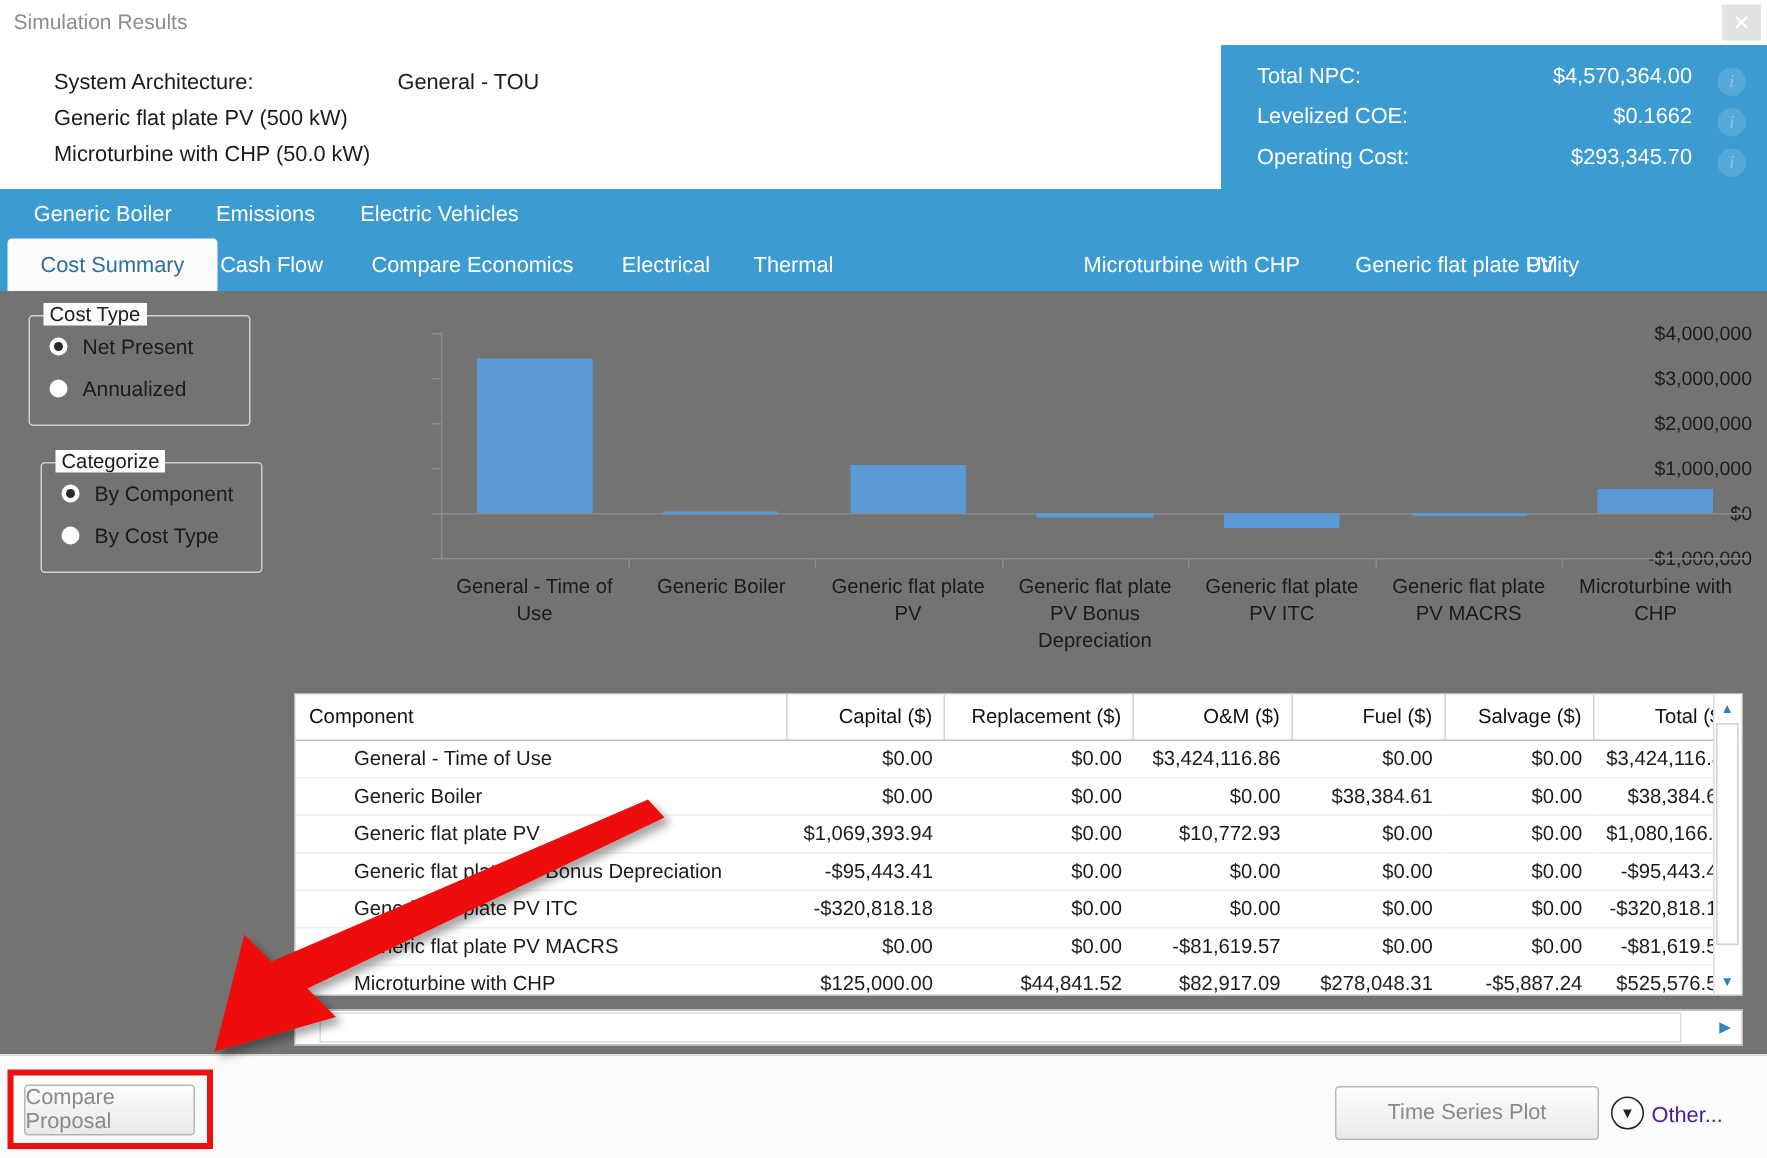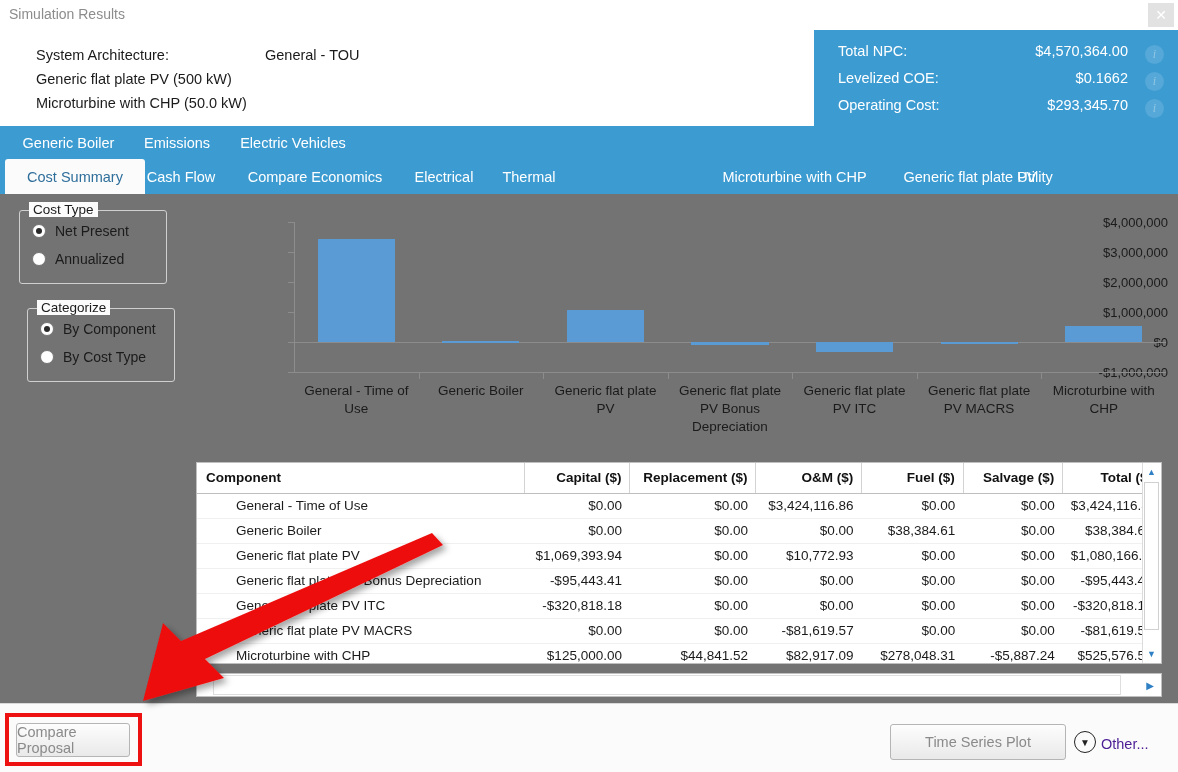--- a/index.html
+++ b/index.html
@@ -59,21 +59,21 @@
   .ytick{position:absolute;right:0;transform:translateY(-50%);font-size:13px;color:#1b1b1b;
     white-space:nowrap;text-align:right;}
   .axisline{position:absolute;background:#8c8c8c;}
   .bar{position:absolute;background:#5b9bd5;}
   .xlabel{position:absolute;text-align:center;font-size:13.5px;color:#1b1b1b;line-height:18px;}
 
   
   .tablewrap{position:absolute;left:196px;top:268px;width:966px;height:202px;
     border:1px solid #bfbfbf;background:#fff;box-sizing:border-box;overflow:hidden;}
   table{border-collapse:collapse;width:100%;table-layout:fixed;}
-  th{font-size:13.5px;font-weight:bold;color:#111;background:#fff;border-right:1px solid #d3d3d3;
+  th{font-size:13.5px;font-weight:normal;color:#111;background:#fff;border-right:1px solid #d3d3d3;
     border-bottom:1px solid #bfbfbf;padding:7px 8px;text-align:right;white-space:nowrap;height:30px;box-sizing:border-box;}
   th.first{text-align:left;padding-left:9px;}
   td{font-size:13.5px;color:#1b1b1b;padding:3px 8px;text-align:right;white-space:nowrap;
     border-bottom:1px solid #f0f0f0;height:25px;box-sizing:border-box;}
   td.first{text-align:left;padding-left:39px;}
 
   .vscroll{position:absolute;right:0;top:0;width:18px;height:200px;background:#fff;border-left:1px solid #dcdcdc;}
   .vs-btn{position:absolute;left:0;width:17px;height:18px;display:flex;align-items:center;justify-content:center;
      color:#2f80c4;font-size:9px;}
   .vs-thumb{position:absolute;left:1px;top:19px;width:15px;height:148px;background:#fff;border:1px solid #d0d0d0;box-sizing:border-box;}

